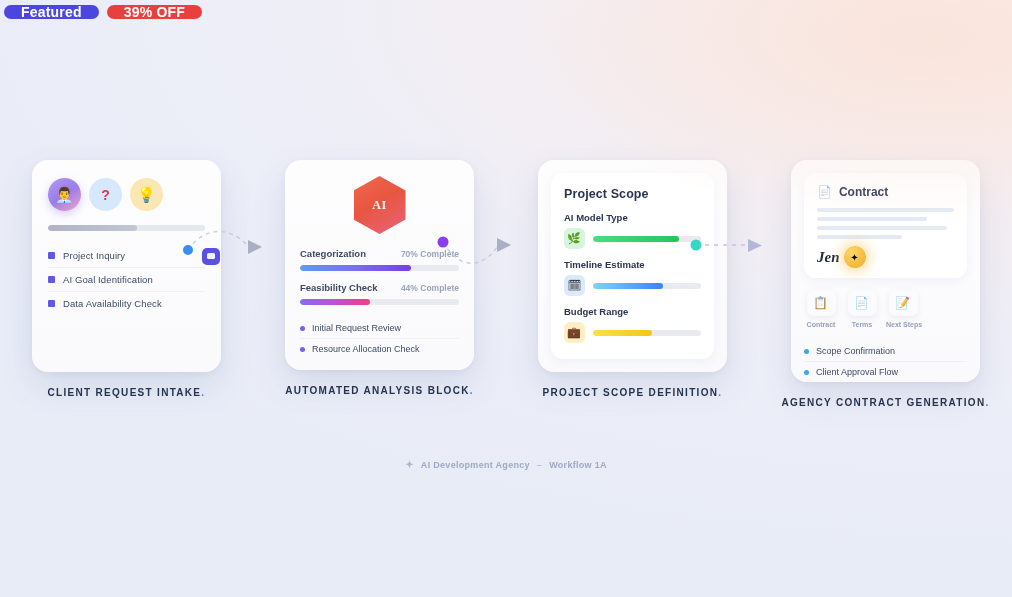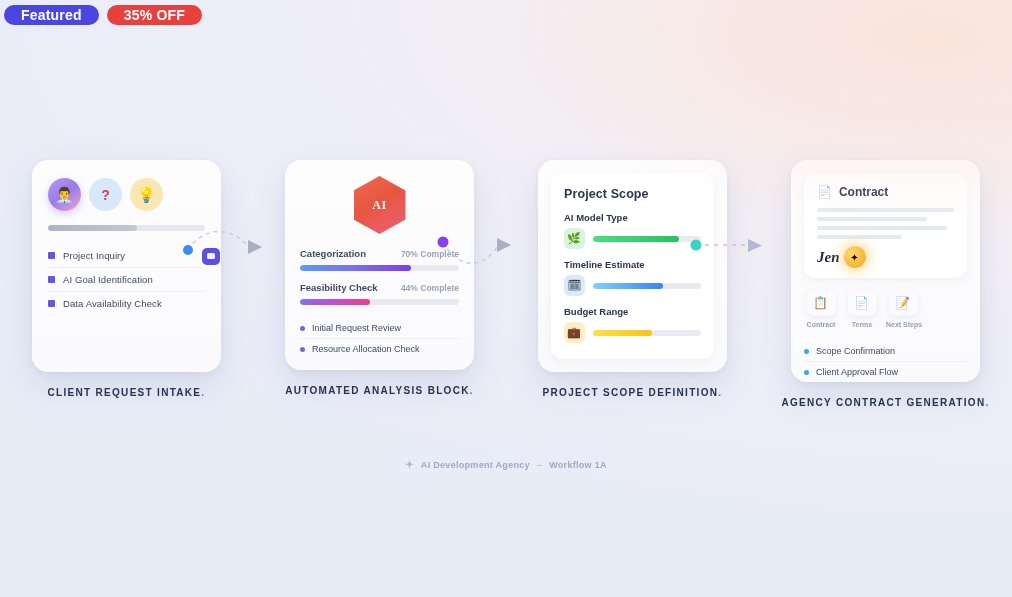--- a/index.html
+++ b/index.html
@@ -18,21 +18,21 @@
   #stage:after{
     content:"";
     position:absolute; inset:0;
     background: radial-gradient(60% 45% at 92% 6%, rgba(250,224,214,.75) 0%, rgba(250,230,222,0) 70%);
     pointer-events:none;
   }
 
   
   .badges { position: absolute; top: 5px; left: 4px; display: flex; gap: 8px; z-index: 40; }
   .badge {
-    height: 20px; display: flex; align-items: center; justify-content: center;
+    height: 14px; display: flex; align-items: center; justify-content: center;
     border-radius: 16px; color: #fff; font-weight: bold; font-size: 14px;
     letter-spacing: .2px; padding: 0 17px; white-space: nowrap;
   }
   .badge.featured { background: #4c46e0; }
   .badge.off { background: #e8403f; }
 
   
   .row {
     position: absolute; left: 0; right: 0; top: 160px; height: 275px;
     display: flex; align-items: flex-start; justify-content: center;
@@ -155,21 +155,21 @@
   .footer .sep { color: #b9c1d4; }
   .footer .spark { color: #aeb7cd; font-size: 10px; }
 </style>
 </head>
 <body>
 
 <div id="stage">
 
   <div class="badges">
     <div class="badge featured">Featured</div>
-    <div class="badge off">35% OFF</div>
+    <div class="badge off">39% OFF</div>
   </div>
 
   <div class="row">
 
     <div class="slot">
       <div class="card c1">
         <div class="avatars">
           <div class="av a">👨‍💼</div>
           <div class="av b">?</div>
           <div class="av c">💡</div>

